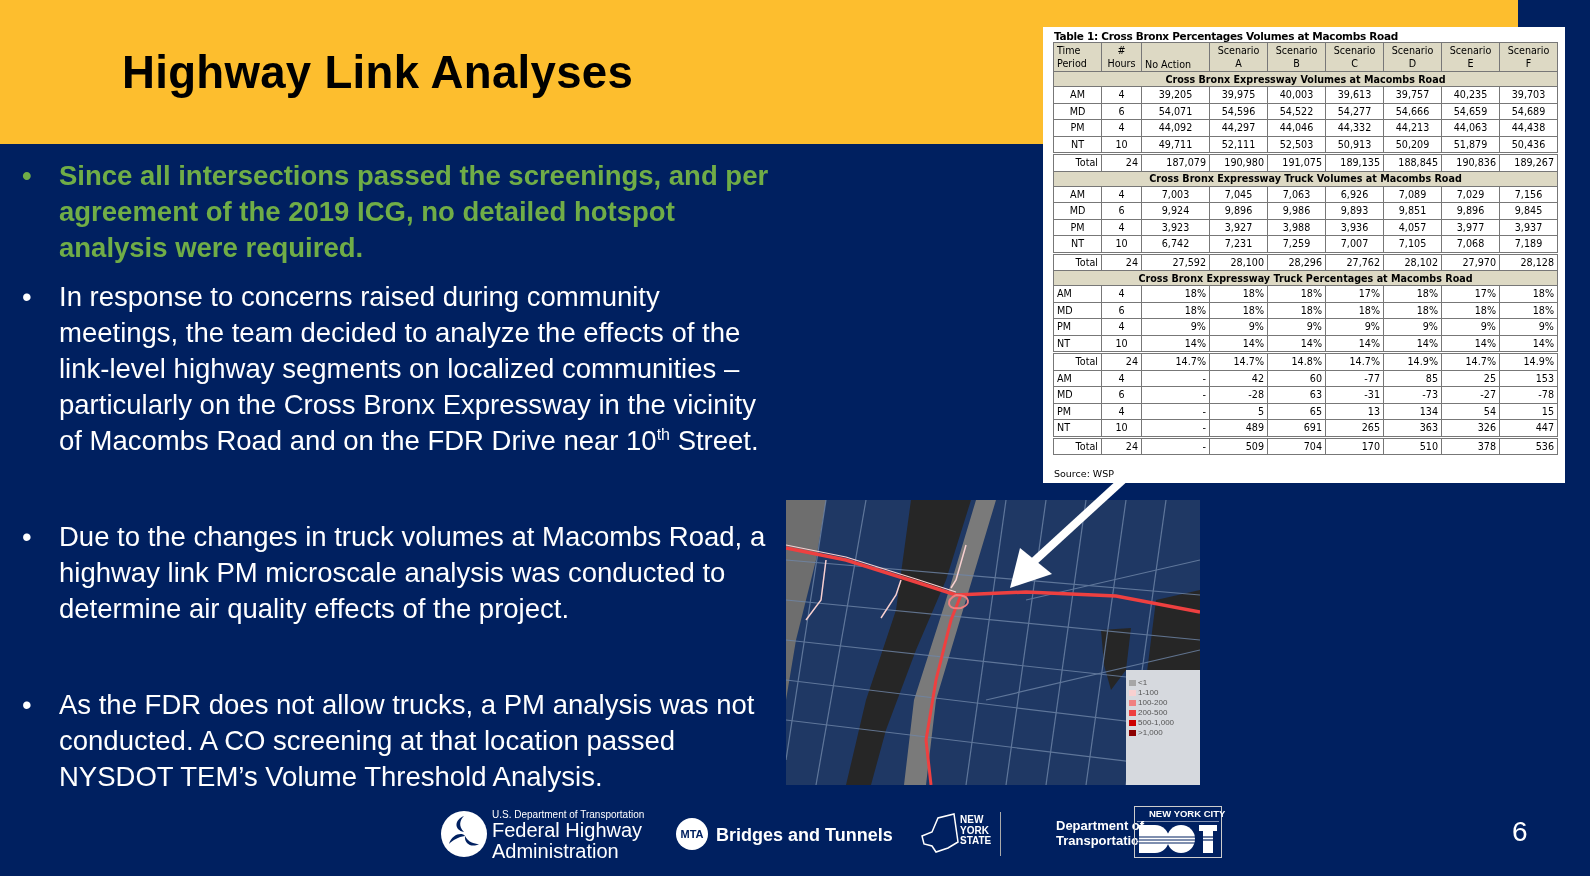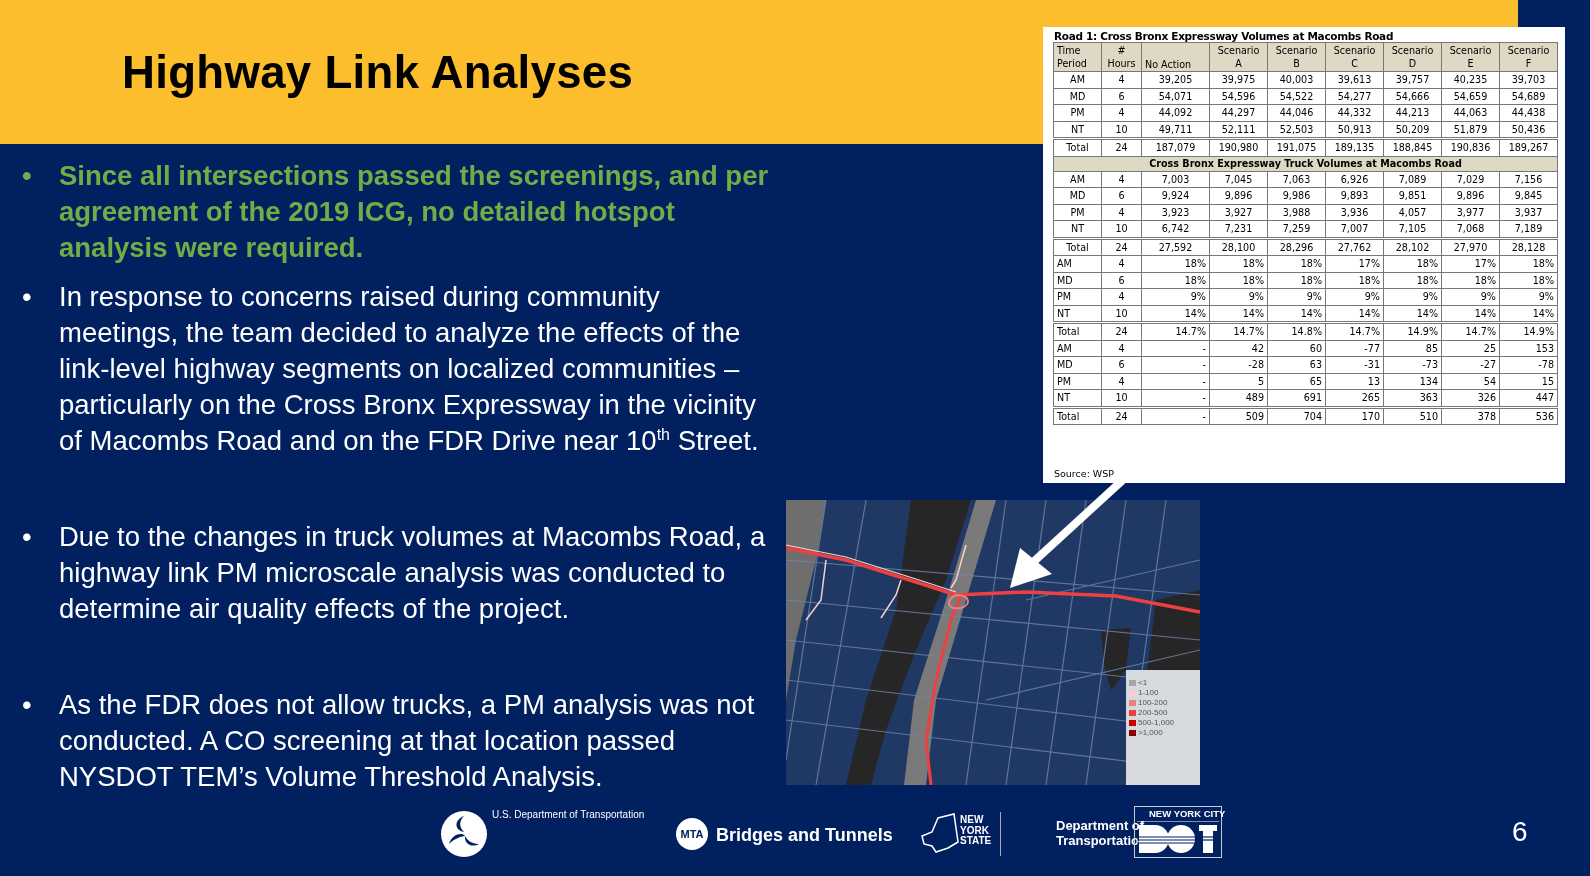--- a/index.html
+++ b/index.html
@@ -12,21 +12,21 @@
   .bullet .txt { position:absolute; left:37px; width:720px; }
   .bullet.green { color:#70AD47; font-weight:bold; }
   sup { font-size:16px; line-height:0; vertical-align:super; }
 
   .tablebox { position:absolute; left:1043px; top:27px; width:522px; height:456px; background:#fff; }
   .tcaption { position:absolute; left:11px; top:3px; font-size:10.5px; font-weight:bold; color:#000; font-family:"DejaVu Sans", sans-serif; letter-spacing:-0.3px; }
   table.vol { position:absolute; left:10px; top:15px; width:504px; border-collapse:collapse; font-family:"DejaVu Sans", sans-serif; font-size:9.6px; color:#000; table-layout:fixed;padding-left:48px; }
   table.vol td, table.vol th { border:1px solid #777; padding:0 3px; height:15.5px; font-weight:normal; white-space:nowrap; }
   table.vol th { text-align:center; background:#DDD9C4; line-height:13px; height:28px; }
   table.vol td.sec { background:#DDD9C4; font-weight:bold; text-align:center; height:14px; }
-  table.vol tr.total td { border-top:3px double #777; }
+  table.vol tr.total td { border-top:3px double #777;text-align:right; }
   table.vol td.c { text-align:center; }
   table.vol td.r { text-align:right; }
   table.vol td.l { text-align:left; }
   .source { position:absolute; left:11px; top:441px; font-size:9.5px; font-family:"DejaVu Sans", sans-serif; color:#000; }
 
   .arrow { position:absolute; left:990px; top:470px; width:140px; height:130px; }
   .map { position:absolute; left:786px; top:500px; width:414px; height:285px; background:#1F3864; overflow:hidden; }
   .legend { position:absolute; left:340px; top:170px; width:74px; height:115px; background:#D6D9DE; }
   .leg-item { position:relative; height:10px; font-size:8px; line-height:10px; color:#555; padding-left:12px; margin-top:0; }
   .leg-item .sw { position:absolute; left:3px; top:2px; width:7px; height:6px; }
@@ -65,21 +65,21 @@
     <span class="dot">•</span>
     <span class="txt">Due to the changes in truck volumes at Macombs Road, a highway link PM microscale analysis was conducted to determine air quality effects of the project.</span>
   </div>
   <div class="bullet" style="top:537px;">
     <span class="dot">•</span>
     <span class="txt">As the FDR does not allow trucks, a PM analysis was not conducted.  A CO screening at that location passed NYSDOT TEM’s Volume Threshold Analysis.</span>
   </div>
 </div>
 
 <div class="tablebox">
-  <div class="tcaption">Road 1: Cross Bronx Expressway Volumes at Macombs Road</div>
+  <div class="tcaption">Table 1: Cross Bronx Percentages Volumes at Macombs Road</div>
   <table class="vol" id="voltable">
     <colgroup>
       <col style="width:48px">
         <col style="width:40px">
         <col style="width:68px">
       <col style="width:58px">
         <col style="width:58px">
         <col style="width:58px">
       <col style="width:58px">
         <col style="width:58px">
@@ -93,20 +93,23 @@
           <th><span>Scenario</span><br><span>A</span></th>
           <th><span>Scenario</span><br><span>B</span></th>
           <th><span>Scenario</span><br><span>C</span></th>
           <th><span>Scenario</span><br><span>D</span></th>
           <th><span>Scenario</span><br><span>E</span></th>
           <th><span>Scenario</span><br><span>F</span></th>
         </tr>
       </thead>
     <tbody id="tbody">
         <tr>
+          <td colspan="9" class="sec">Cross Bronx Expressway Volumes at Macombs Road</td>
+        </tr>
+        <tr>
           <td class="c">AM</td>
           <td class="c">4</td>
           <td class="c">39,205</td>
           <td class="c">39,975</td>
           <td class="c">40,003</td>
           <td class="c">39,613</td>
           <td class="c">39,757</td>
           <td class="c">40,235</td>
           <td class="c">39,703</td>
         </tr>
@@ -204,20 +207,23 @@
         <tr class="total">
           <td class="c">Total</td>
           <td class="c">24</td>
           <td class="c">27,592</td>
           <td class="c">28,100</td>
           <td class="c">28,296</td>
           <td class="c">27,762</td>
           <td class="c">28,102</td>
           <td class="c">27,970</td>
           <td class="c">28,128</td>
+        </tr>
+        <tr>
+          <td colspan="9" class="sec">Cross Bronx Expressway Truck Percentages at Macombs Road</td>
         </tr>
         <tr>
           <td class="l">AM</td>
           <td class="c">4</td>
           <td class="r">18%</td>
           <td class="r">18%</td>
           <td class="r">18%</td>
           <td class="r">17%</td>
           <td class="r">18%</td>
           <td class="r">17%</td>
@@ -379,20 +385,21 @@
 </svg>
 
 <div class="footer-logo fhwa">
   <svg width="48" height="48" viewBox="0 0 48 48" style="position:absolute;left:0;top:2px;">
     <circle cx="24" cy="24" r="23" fill="#fff"></circle>
     <path d="M24 6 C14 10, 14 20, 24 22 C18 16, 20 10, 24 6 Z" fill="#002060"></path>
     <path d="M9 34 C12 24, 22 22, 25 26 C18 27, 13 30, 9 34 Z" fill="#002060"></path>
     <path d="M39 34 C32 38, 24 34, 25 26 C28 32, 34 34, 39 34 Z" fill="#002060"></path>
   </svg>
   <div class="small">U.S. Department of Transportation</div>
+  <div class="big"><span>Federal Highway</span><br><span>Administration</span></div>
 </div>
 
 <div class="footer-logo mta">
   <div style="position:absolute;left:0;top:2px;width:32px;height:32px;border-radius:50%;background:#fff;color:#002060;font-size:11px;font-weight:bold;text-align:center;line-height:32px;">MTA</div>
   <div class="lbl">Bridges and Tunnels</div>
 </div>
 
 <div class="footer-logo nys">
   <svg width="44" height="44" viewBox="0 0 44 44" style="position:absolute;left:0;top:2px;">
     <path d="M4 24 L14 20 L20 6 L36 2 L40 30 L30 36 L18 40 L14 34 L6 32 Z" fill="none" stroke="#fff" stroke-width="1.5"></path>

